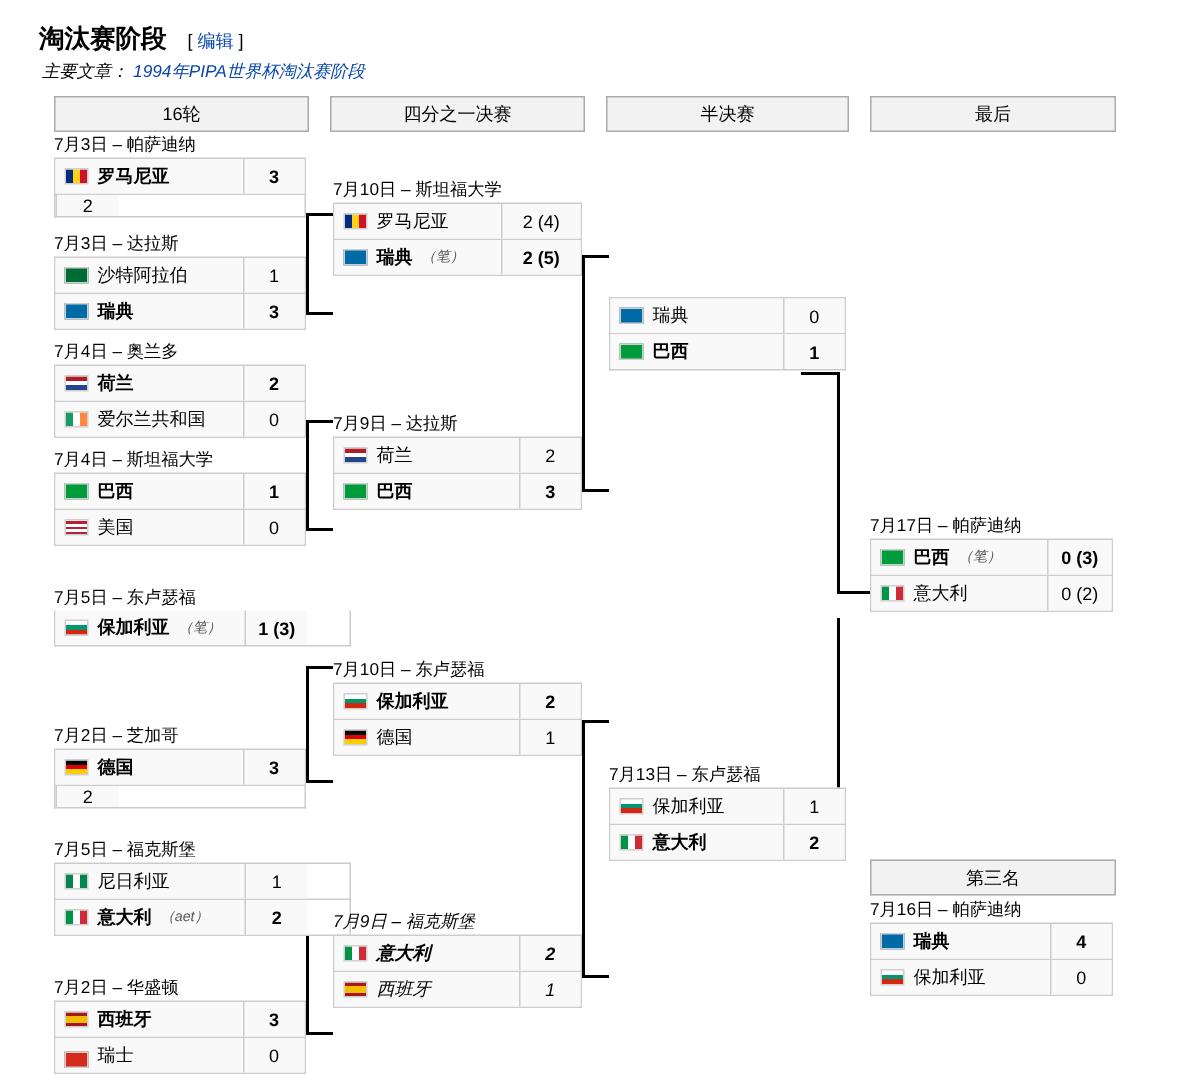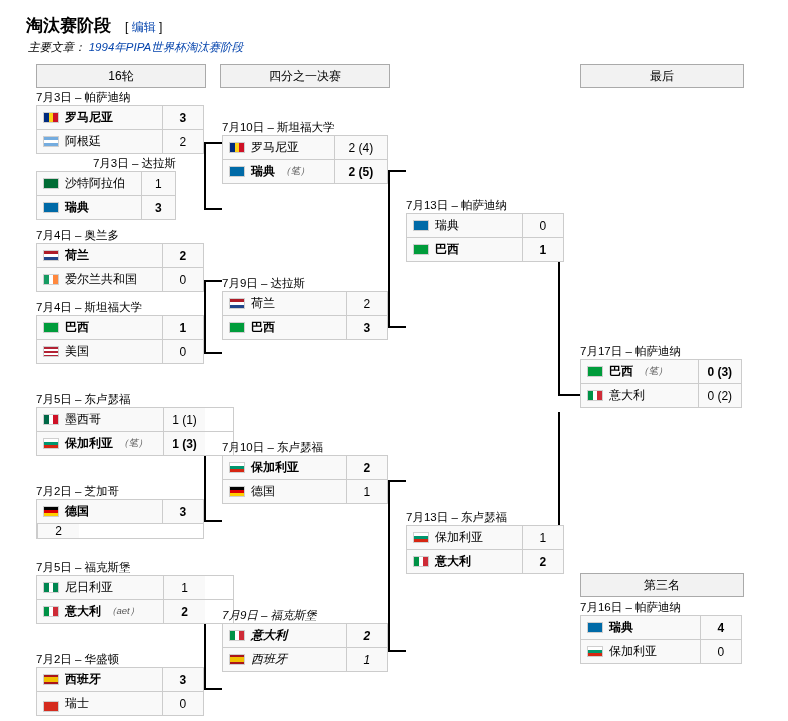--- a/index.html
+++ b/index.html
@@ -74,20 +74,21 @@
     </span>
   </div>
 
   <div class="subline">
     <span class="lbl">主要文章：</span>
     <span class="lnk">1994年PIPA世界杯淘汰赛阶段</span>
   </div>
 
   <div class="round-hd" style="left:36px;top:64px;width:168px;">16轮</div>
   <div class="round-hd" style="left:220px;top:64px;width:168px;">四分之一决赛</div>
+  <div class="round-hd" style="left:404px;top:64px;width:160px;">半决赛</div>
   <div class="round-hd" style="left:580px;top:573px;width:162px;">第三名</div>
   <div class="round-hd" style="left:580px;top:64px;width:162px;">最后</div>
 
   <div class="ln lnh" style="left:204px;top:142px;width:18px;"></div>
   <div class="ln lnh" style="left:204px;top:208px;width:18px;"></div>
   <div class="ln lnv" style="left:204px;top:142px;height:68px;"></div>
 
   <div class="ln lnh" style="left:388px;top:170px;width:18px;"></div>
   <div class="ln lnv" style="left:388px;top:170px;height:114px;"></div>
 
@@ -122,29 +123,25 @@
   <div class="match" style="left:36px;top:90px;width:168px;">
     <div class="date">7月3日 – 帕萨迪纳</div>
     <div class="row first">
       <div class="team win" style="width:126px;">
         <span class="flag" style="background:linear-gradient(to right,#002b7f 33.3%,#fcd116 33.3%,#fcd116 66.6%,#ce1126 66.6%);"></span>
         <span class="nm">罗马尼亚</span>
       </div>
       <div class="score win" style="width:42px;">3</div>
     </div>
     <div class="row">
-      <div class="team" style="width:126px;">
-        <span class="flag" style="background:linear-gradient(to bottom,#74acdf 33.3%,#fff 33.3%,#fff 66.6%,#74acdf 66.6%);"></span>
-        <span class="nm">阿根廷</span>
-      </div>
       <div class="score" style="width:42px;">2</div>
     </div>
   </div>
 
-  <div class="match" style="left:36px;top:156px;width:140px;text-align:right;">
+  <div class="match" style="left:36px;top:156px;width:168px;">
     <div class="date">7月3日 – 达拉斯</div>
     <div class="row first">
       <div class="team" style="width:126px;">
         <span class="flag" style="background:#006c35;"></span>
         <span class="nm">沙特阿拉伯</span>
       </div>
       <div class="score" style="width:42px;">1</div>
     </div>
     <div class="row">
       <div class="team win" style="width:126px;">
@@ -186,27 +183,20 @@
       <div class="team" style="width:126px;">
         <span class="flag" style="background:repeating-linear-gradient(to bottom,#b22234 0 2px,#fff 2px 4px);"></span>
         <span class="nm">美国</span>
       </div>
       <div class="score" style="width:42px;">0</div>
     </div>
   </div>
 
   <div class="match" style="left:36px;top:392px;width:198px;">
     <div class="date">7月5日 – 东卢瑟福</div>
-    <div class="row first">
-      <div class="team" style="width:126px;">
-        <span class="flag" style="background:linear-gradient(to right,#006847 33.3%,#fff 33.3%,#fff 66.6%,#ce1126 66.6%);"></span>
-        <span class="nm">墨西哥</span>
-      </div>
-      <div class="score" style="width:42px;">1 (1)</div>
-    </div>
     <div class="row">
       <div class="team win" style="width:126px;">
         <span class="flag" style="background:linear-gradient(to bottom,#fff 33.3%,#00966e 33.3%,#00966e 66.6%,#d62612 66.6%);"></span>
         <span class="nm">保加利亚</span>
         <span class="note">（笔）</span>
       </div>
       <div class="score win" style="width:42px;">1 (3)</div>
     </div>
   </div>
 
@@ -328,21 +318,20 @@
     <div class="row">
       <div class="team" style="width:124px;">
         <span class="flag" style="background:linear-gradient(to bottom,#aa151b 25%,#f1bf00 25%,#f1bf00 75%,#aa151b 75%);"></span>
         <span class="nm">西班牙</span>
       </div>
       <div class="score" style="width:42px;">1</div>
     </div>
   </div>
 
   <div class="match" style="left:406px;top:198px;width:158px;">
-    <div class="date">7月13日 – 帕萨迪纳</div>
     <div class="row first">
       <div class="team" style="width:116px;">
         <span class="flag" style="background:#006aa7;"></span>
         <span class="nm">瑞典</span>
       </div>
       <div class="score" style="width:42px;">0</div>
     </div>
     <div class="row">
       <div class="team win" style="width:116px;">
         <span class="flag" style="background:#009c3b;"></span>

